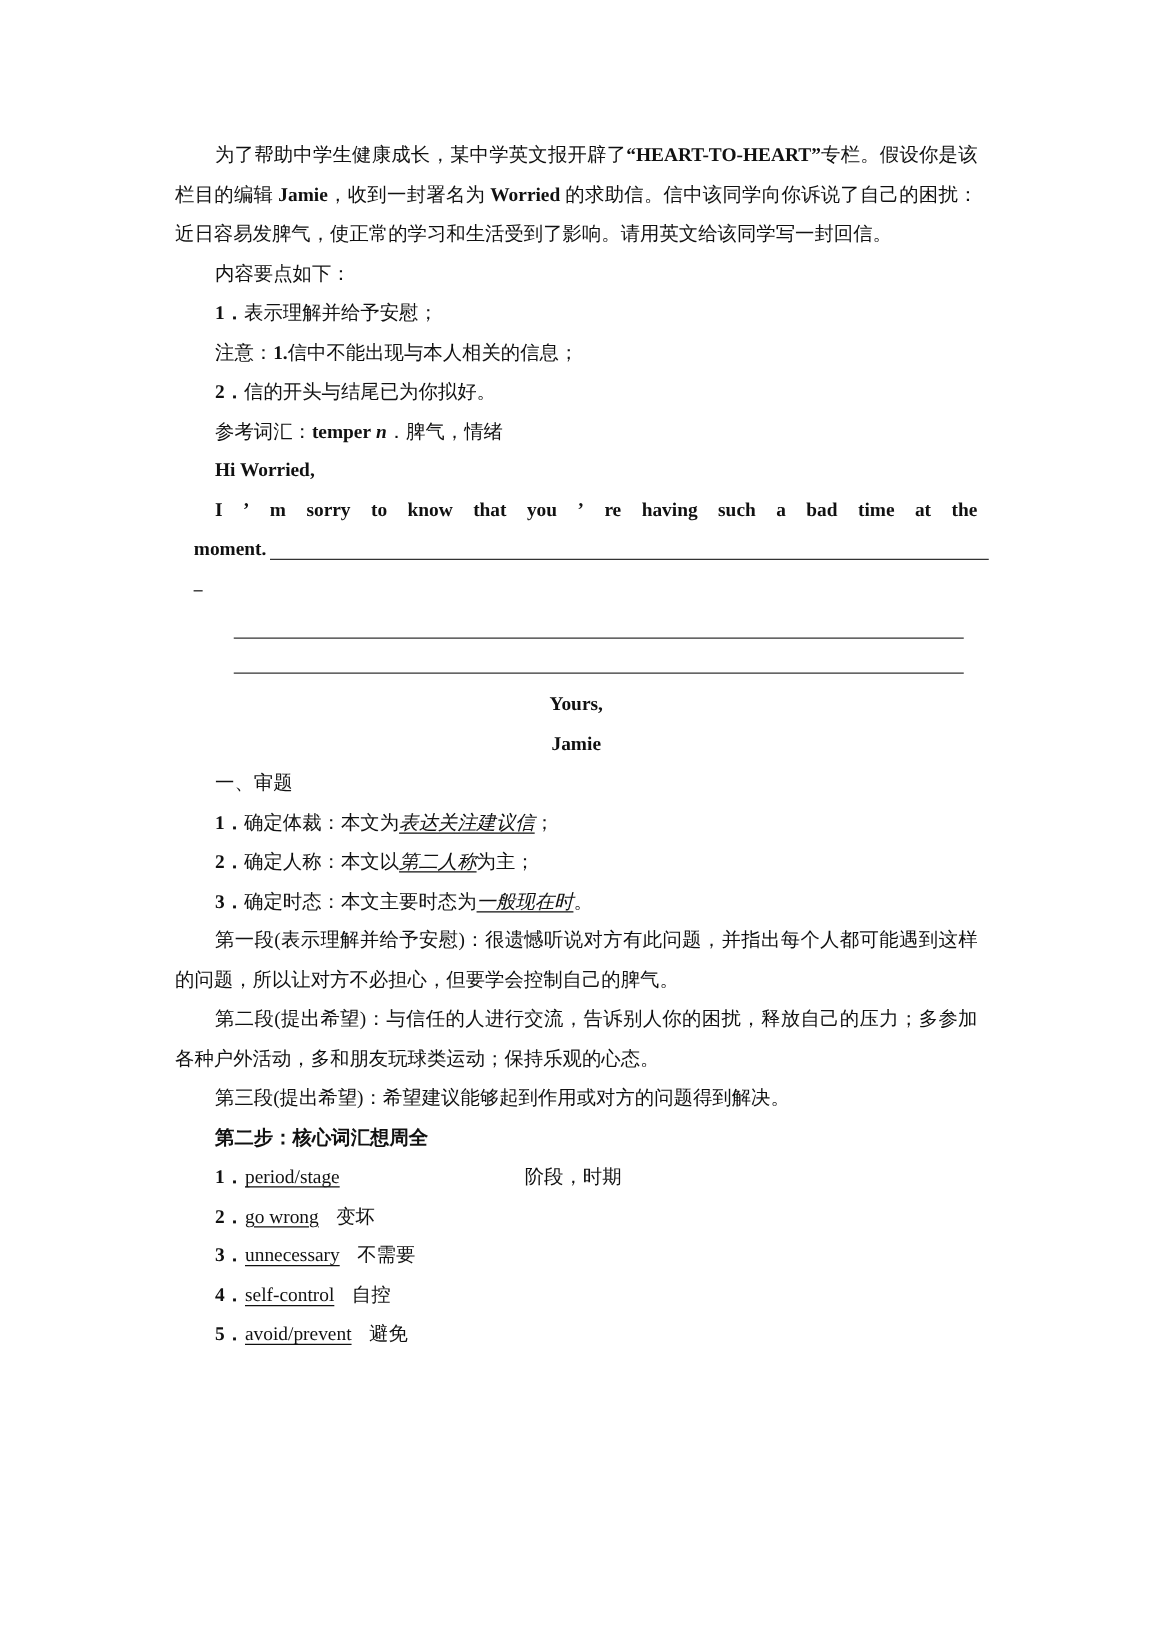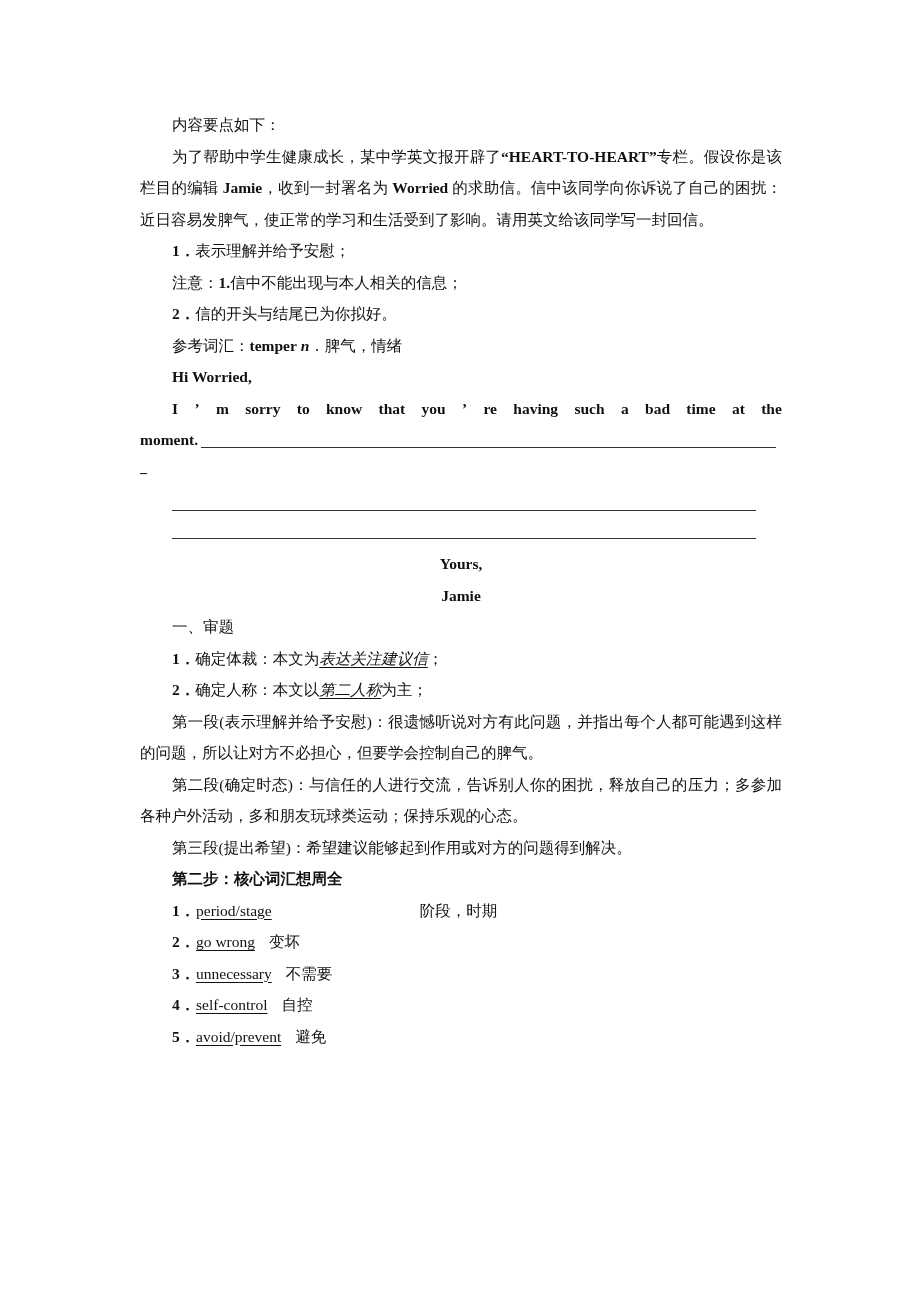--- a/index.html
+++ b/index.html
@@ -35,20 +35,21 @@
     .u { text-decoration: underline; text-underline-offset: 3px; font-style: italic; }
     .spread {
       padding-left: 32px;
       display: flex;
       justify-content: space-between;
       font-weight: bold;
     }
     .blank-row {
       position: relative;
       height: 31.5px;
+      margin-left: 15px;
     }
     .line {
       position: absolute;
       border-bottom: 1.4px solid #333;
     }
     .right {
       text-align: center;
       font-weight: bold;
     }
     .vocab {
@@ -58,23 +59,23 @@
     }
     .vocab .num { font-weight: bold; width: 24px; }
     .vocab .term { font-weight: normal; text-decoration: underline; text-underline-offset: 3px; }
     .vocab .gap { display: inline-block; width: 14px; }
   </style>
 </head>
 <body>
 
 <div class="page">
 
+  <p class="p indent"><span>为了帮助中学生健康成长，某中学英文报开辟了</span><span class="b">“HEART-TO-HEART”</span><span>专栏。假设你是该栏目的编辑 </span><span class="b">Jamie</span><span>，收到一封署名为 </span><span class="b">Worried</span><span> 的求助信。信中该同学向你诉说了自己的困扰：近日容易发脾气，使正常的学习和生活受到了影响。请用英文给该同学写一封回信。</span></p>
+
   <p class="p sub">内容要点如下：</p>
-
-  <p class="p indent"><span>为了帮助中学生健康成长，某中学英文报开辟了</span><span class="b">“HEART-TO-HEART”</span><span>专栏。假设你是该栏目的编辑 </span><span class="b">Jamie</span><span>，收到一封署名为 </span><span class="b">Worried</span><span> 的求助信。信中该同学向你诉说了自己的困扰：近日容易发脾气，使正常的学习和生活受到了影响。请用英文给该同学写一封回信。</span></p>
   <p class="p sub"><span class="b">1．</span><span>表示理解并给予安慰；</span></p>
 
   <p class="p sub"><span>注意：</span><span class="b">1.</span><span>信中不能出现与本人相关的信息；</span></p>
   <p class="p sub"><span class="b">2．</span><span>信的开头与结尾已为你拟好。</span></p>
 
   <p class="p sub"><span>参考词汇：</span><span class="b">temper</span> <span class="b i">n</span><span>．脾气，情绪</span></p>
 
   <p class="p sub b">Hi Worried,</p>
 
   <div class="spread">
@@ -110,23 +111,24 @@
   <div class="blank-row">
     <div class="line" style="left:32px;width:584px;top:4px;height:15px;"></div>
   </div>
 
   <p class="p right" style="margin-top:-2px;">Yours,</p>
   <p class="p right">Jamie</p>
 
   <p class="p sub">一、审题</p>
   <p class="p sub"><span class="b">1．</span><span>确定体裁：本文为</span><span class="u">表达关注建议信</span><span>；</span></p>
   <p class="p sub"><span class="b">2．</span><span>确定人称：本文以</span><span class="u">第二人称</span><span>为主；</span></p>
+  <p class="p sub"><span class="b">3．</span><span>确定时态：本文主要时态为</span><span class="u">一般现在时</span><span>。</span></p>
 
   <p class="p indent"><span>第一段(表示理解并给予安慰)：</span><span>很遗憾听说对方有此问题，并指出每个人都可能遇到这样的问题，所以让对方不必担心，但要学会控制自己的脾气。</span></p>
-  <p class="p indent"><span>第二段(确定时态)：</span><span>与信任的人进行交流，告诉别人你的困扰，释放自己的压力；多参加各种户外活动，多和朋友玩球类运动；保持乐观的心态。</span></p>
+  <p class="p indent"><span>第二段(提出希望)：</span><span>与信任的人进行交流，告诉别人你的困扰，释放自己的压力；多参加各种户外活动，多和朋友玩球类运动；保持乐观的心态。</span></p>
   <p class="p indent"><span>第三段(提出希望)：</span><span>希望建议能够起到作用或对方的问题得到解决。</span></p>
 
   <p class="p sub b">第二步：核心词汇想周全</p>
 
   <div class="vocab">
     <span class="num">1．</span>
     <span class="term">period/stage</span>
     <span style="display:inline-block;width:148px;"></span>
     <span>阶段，时期</span>
   </div>

